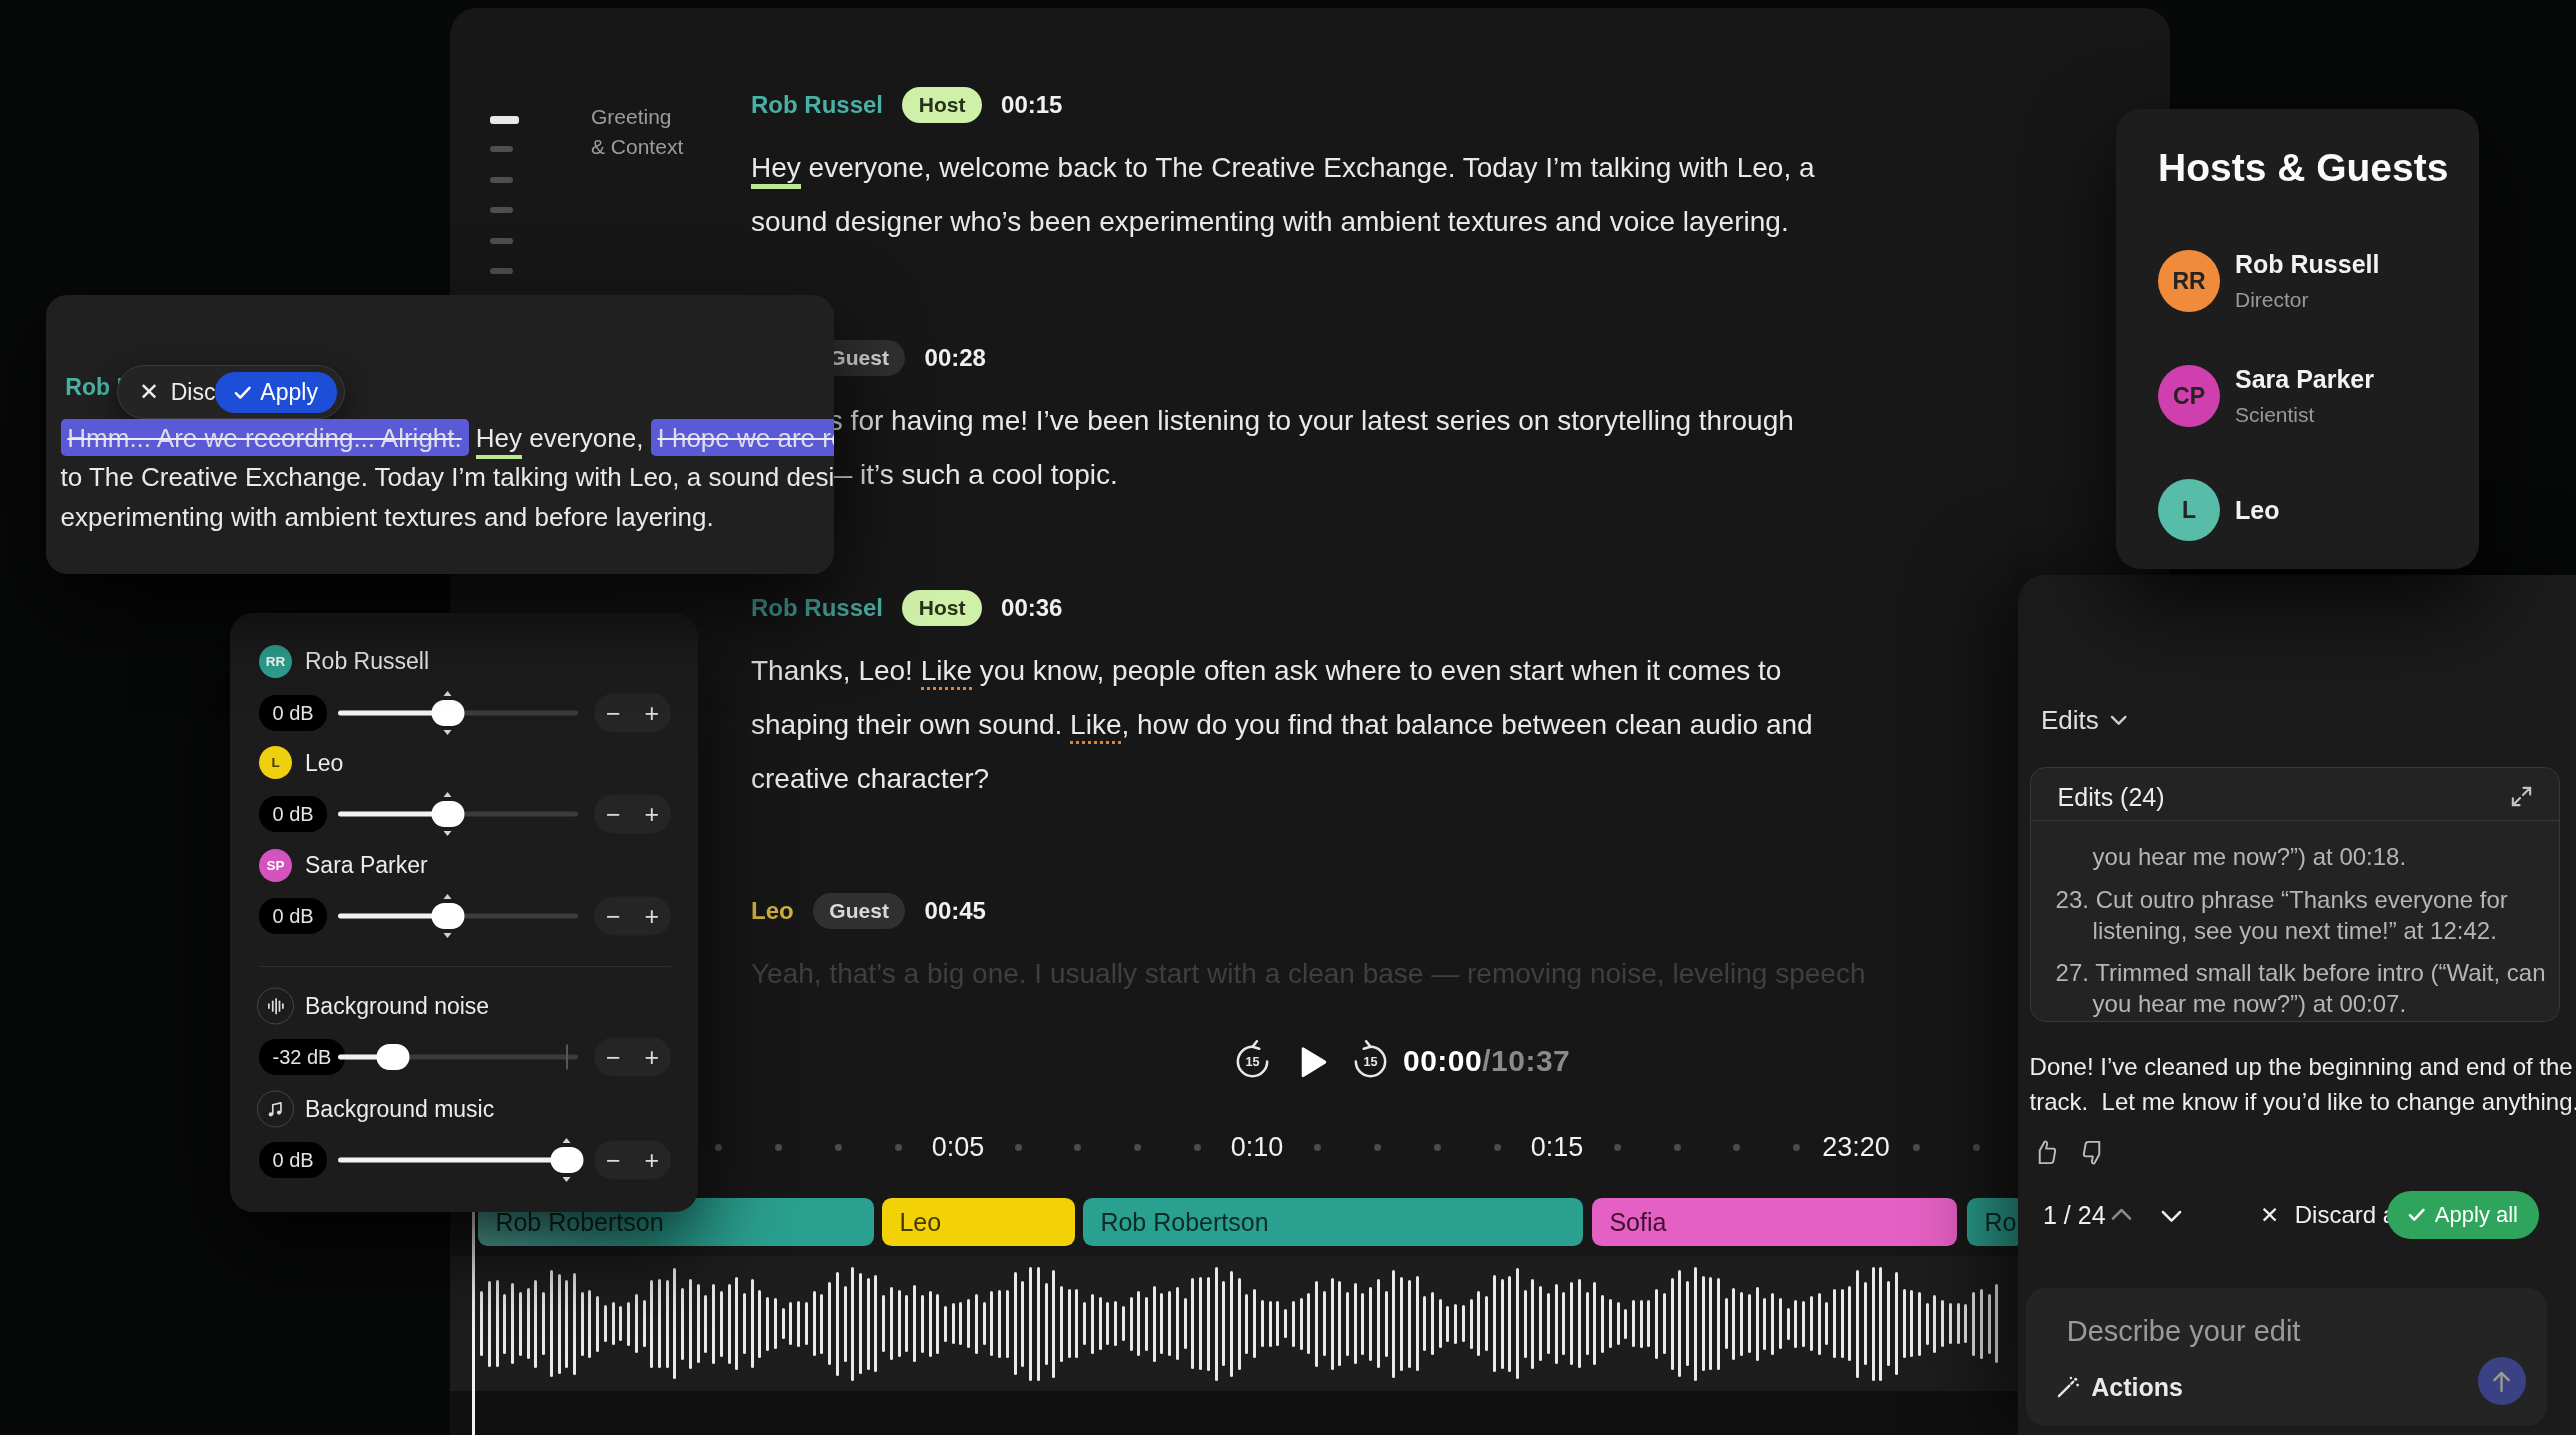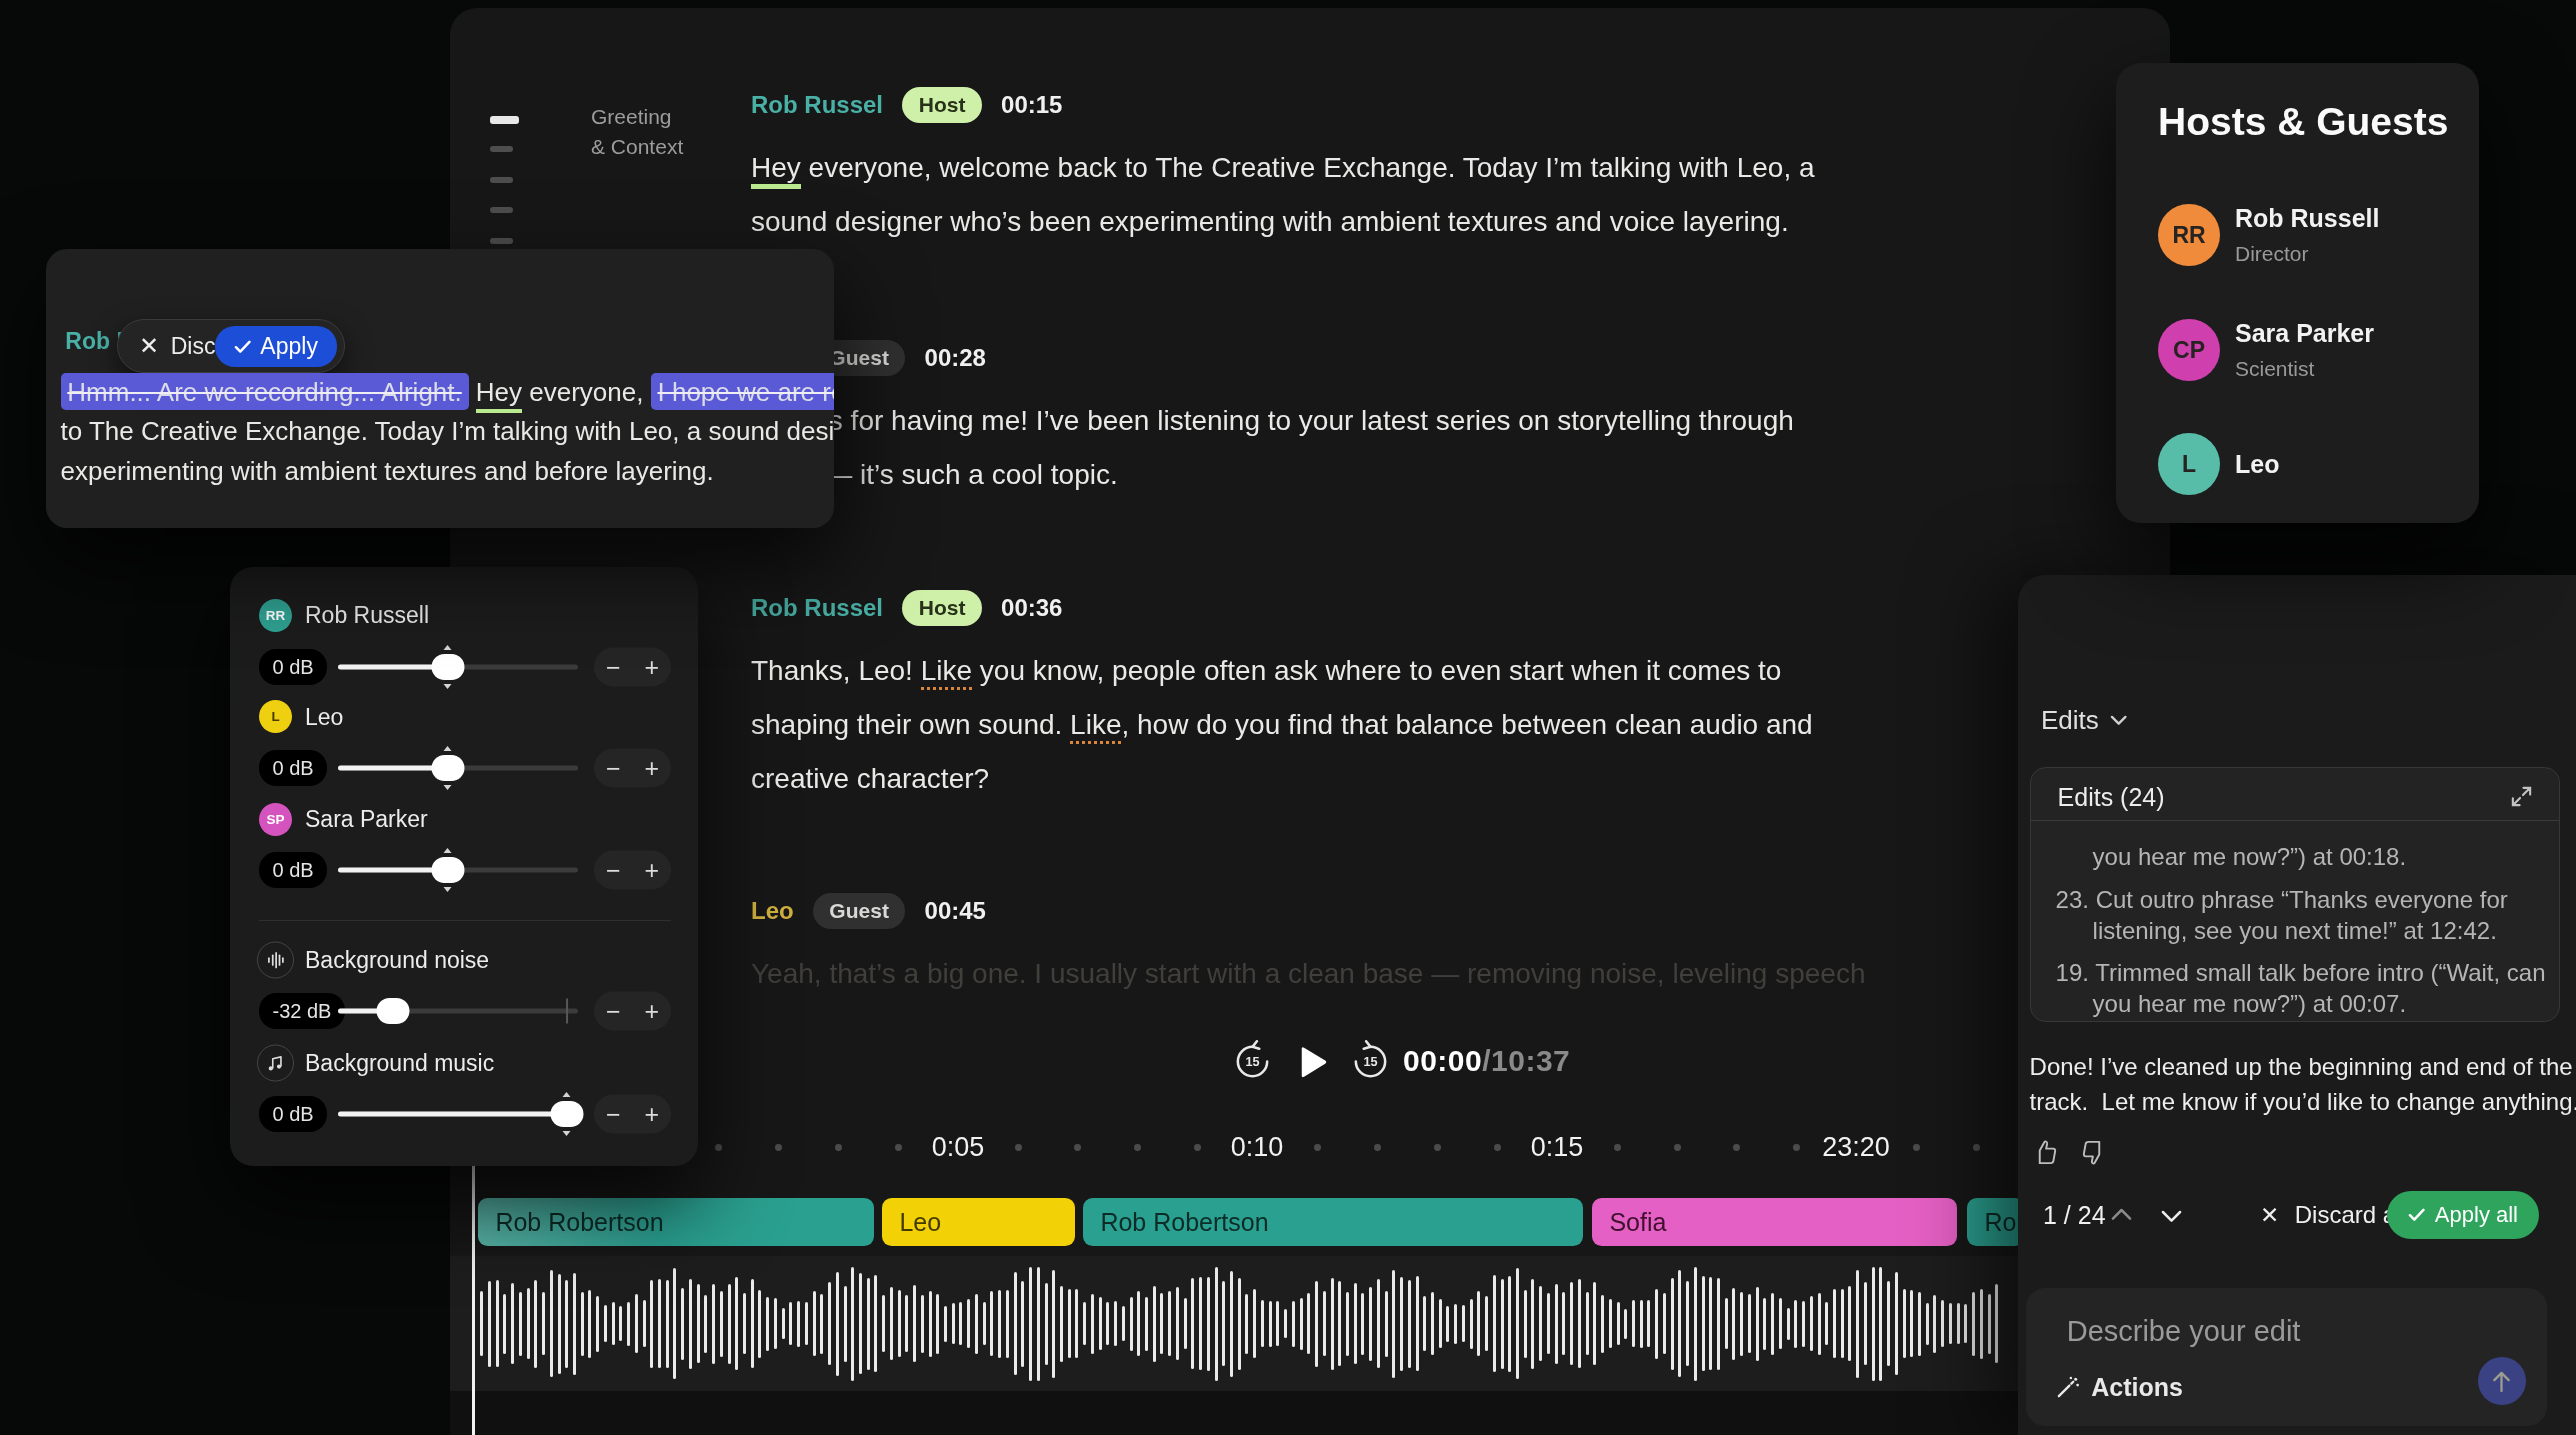--- a/index.html
+++ b/index.html
@@ -45,21 +45,21 @@
   .tseg.pink{background:#e560c4;color:#40102f;}
 
   .wavestrip{left:450px;top:1256px;width:1720px;height:135px;background:#1d1d1d;}
   .botband{left:450px;top:1391px;width:1720px;height:44px;background:#101010;}
   .wbar{position:absolute;width:2.9px;border-radius:1.9px;background:#eaeaea;}
   .playhead{left:472px;top:1165px;width:2.9px;height:271px;background:#f2f2f2;z-index:3;}
   .ph-tri{left:465px;top:1156px;width:0;height:0;border-left:8.7px solid transparent;border-right:8.7px solid transparent;
           border-top:10.6px solid #8f8f8f;z-index:3;}
 
   
-  .panel{box-shadow:0 35px 87px rgba(0,0,0,.78);}
+  .panel{box-shadow:0 35px 87px rgba(0,0,0,.78);margin-top:46px;}
   .popup{left:46px;top:249px;width:788px;height:279px;background:#202020;border-radius:21px;z-index:8;overflow:hidden;}
   .popup-author{position:absolute;left:19.3px;top:79px;font-size:23px;font-weight:600;color:#49b0a6;white-space:nowrap;}
   .popup-toolbar{position:absolute;left:71px;top:70px;width:228px;height:54px;background:#242424;border:1px solid #3b3b3b;
                  border-radius:28px;box-shadow:0 9.7px 27px rgba(0,0,0,.55);display:flex;align-items:center;box-sizing:border-box;}
   .tb-x{margin-left:21px;font-size:24px;color:#ededed;}
   .tb-discard{margin-left:11.6px;font-size:23px;color:#ededed;}
   .tb-apply{position:absolute;right:6.8px;top:5.8px;height:41px;padding:0 19.3px;border-radius:20px;background:#1d4ed8;
             color:#fff;font-size:23px;display:flex;align-items:center;gap:8.7px;border:none;}
   .popup-line{position:absolute;left:14.5px;width:1159px;font-size:26px;line-height:40px;white-space:pre;color:#e9e9e7;}
   .chip-removed{background:#5a5ad6;color:#dcdce8;border-radius:4.8px;padding:3.9px 6.8px 2.9px;
@@ -570,21 +570,21 @@
       <div class="abs" style="right:25px;top:15.5px;">
         <svg width="25" height="25" viewBox="0 0 26 26">
           <path d="M15 4 H22 V11 M22 4 L14.5 11.5 M11 22 H4 V15 M4 22 L11.5 14.5" fill="none" stroke="#c2c2c2" stroke-width="2.2" stroke-linecap="round"></path>
         </svg>
       </div>
       <div class="ecard-div"></div>
       <div id="edits-list">
           <div class="elist-line" style="top: 75px; left: 62px;">you hear me now?”) at 00:18.</div>
           <div class="elist-line" style="top: 118px; left: 25px;">23. Cut outro phrase “Thanks everyone for</div>
           <div class="elist-line" style="top: 149px; left: 62px;">listening, see you next time!” at 12:42.</div>
-          <div class="elist-line" style="top: 191px; left: 25px;">19. Trimmed small talk before intro (“Wait, can</div>
+          <div class="elist-line" style="top: 191px; left: 25px;">27. Trimmed small talk before intro (“Wait, can</div>
           <div class="elist-line" style="top: 222px; left: 62px;">you hear me now?”) at 00:07.</div>
         </div>
     </div>
 
     <div class="reply" id="reply"><div>Done! I’ve cleaned up the beginning and end of the</div><div>track.  Let me know if you’d like to change anything.</div></div>
 
     <div class="thumbs">
       <svg width="29" height="29" viewBox="0 0 30 30">
         <path d="M8 26 V13 M8 13 L12.6 4.6 Q13.6 2.8 15 4 Q15.8 4.7 15.6 6.2 L14.6 11 H21.8 Q24.4 11 23.9 13.8 L22.2 23.4 Q21.8 26 19.2 26 H8" fill="none" stroke="#bdbdbd" stroke-width="2" stroke-linecap="round" stroke-linejoin="round"></path>
       </svg>

